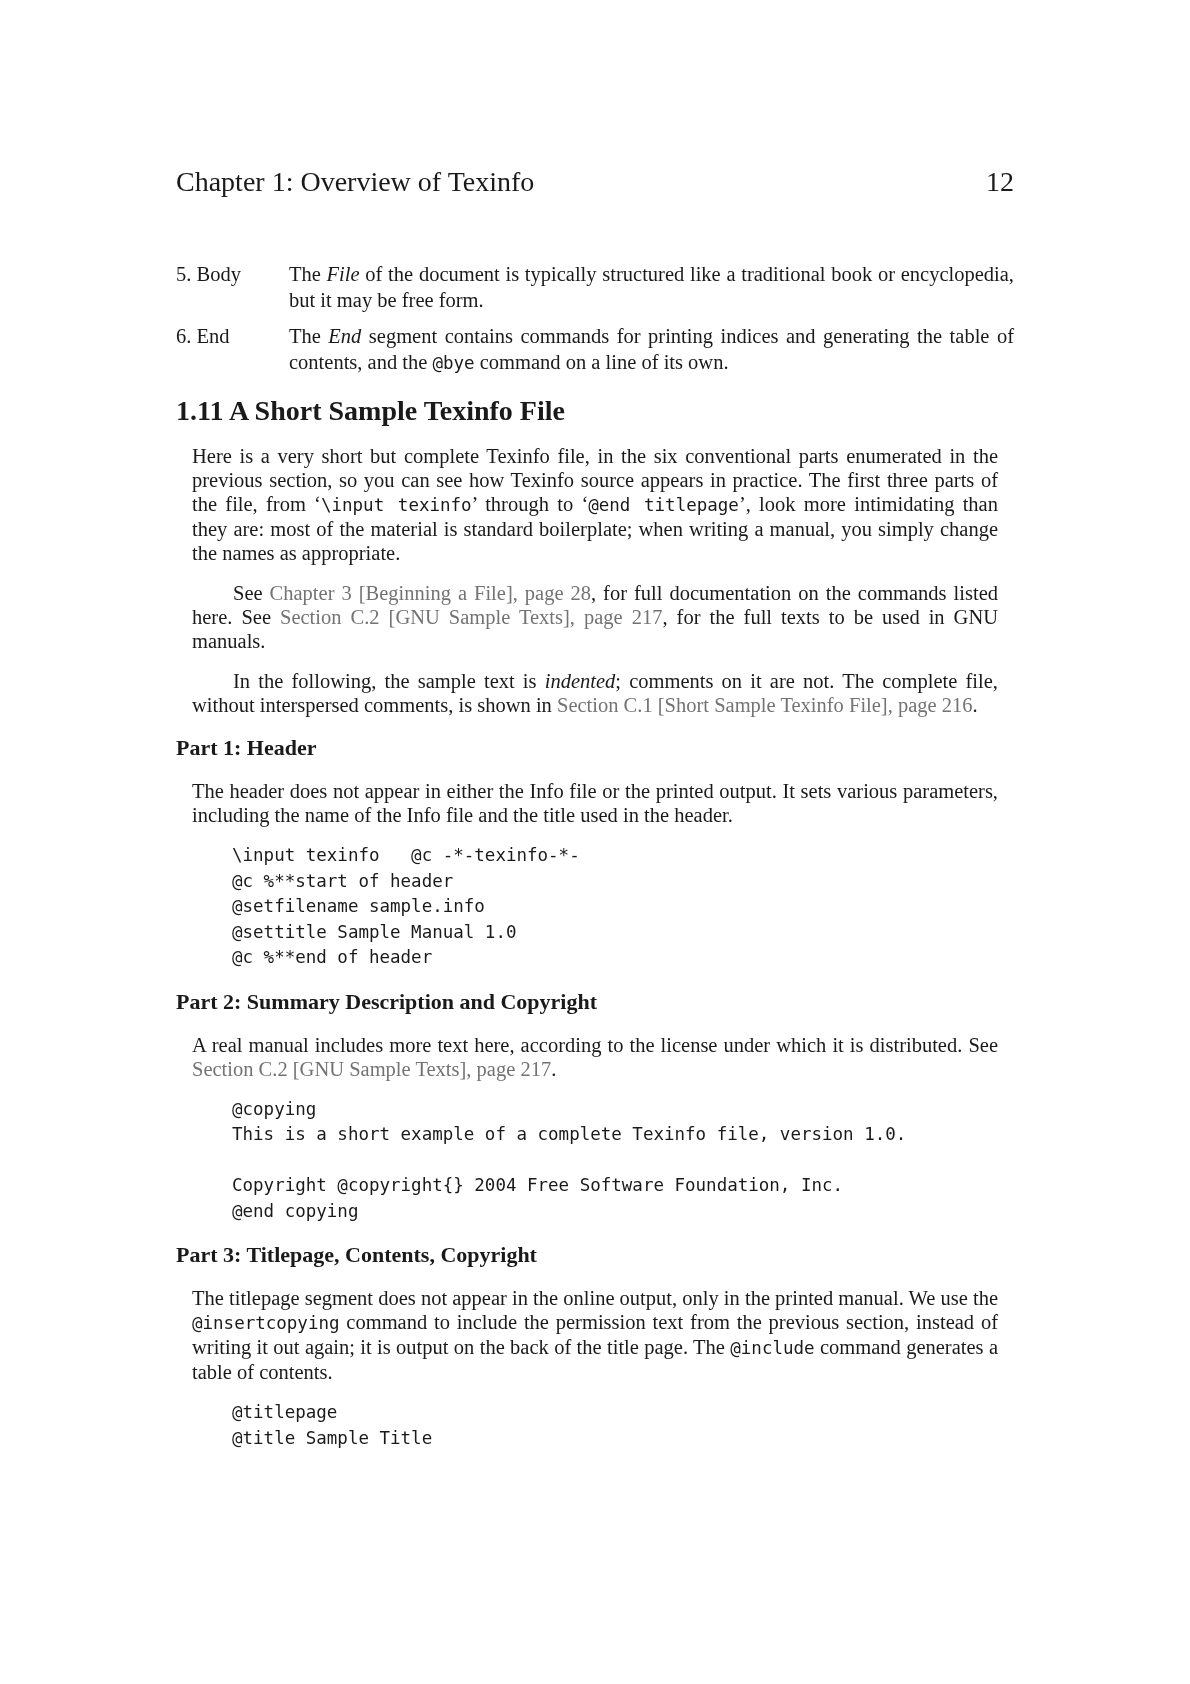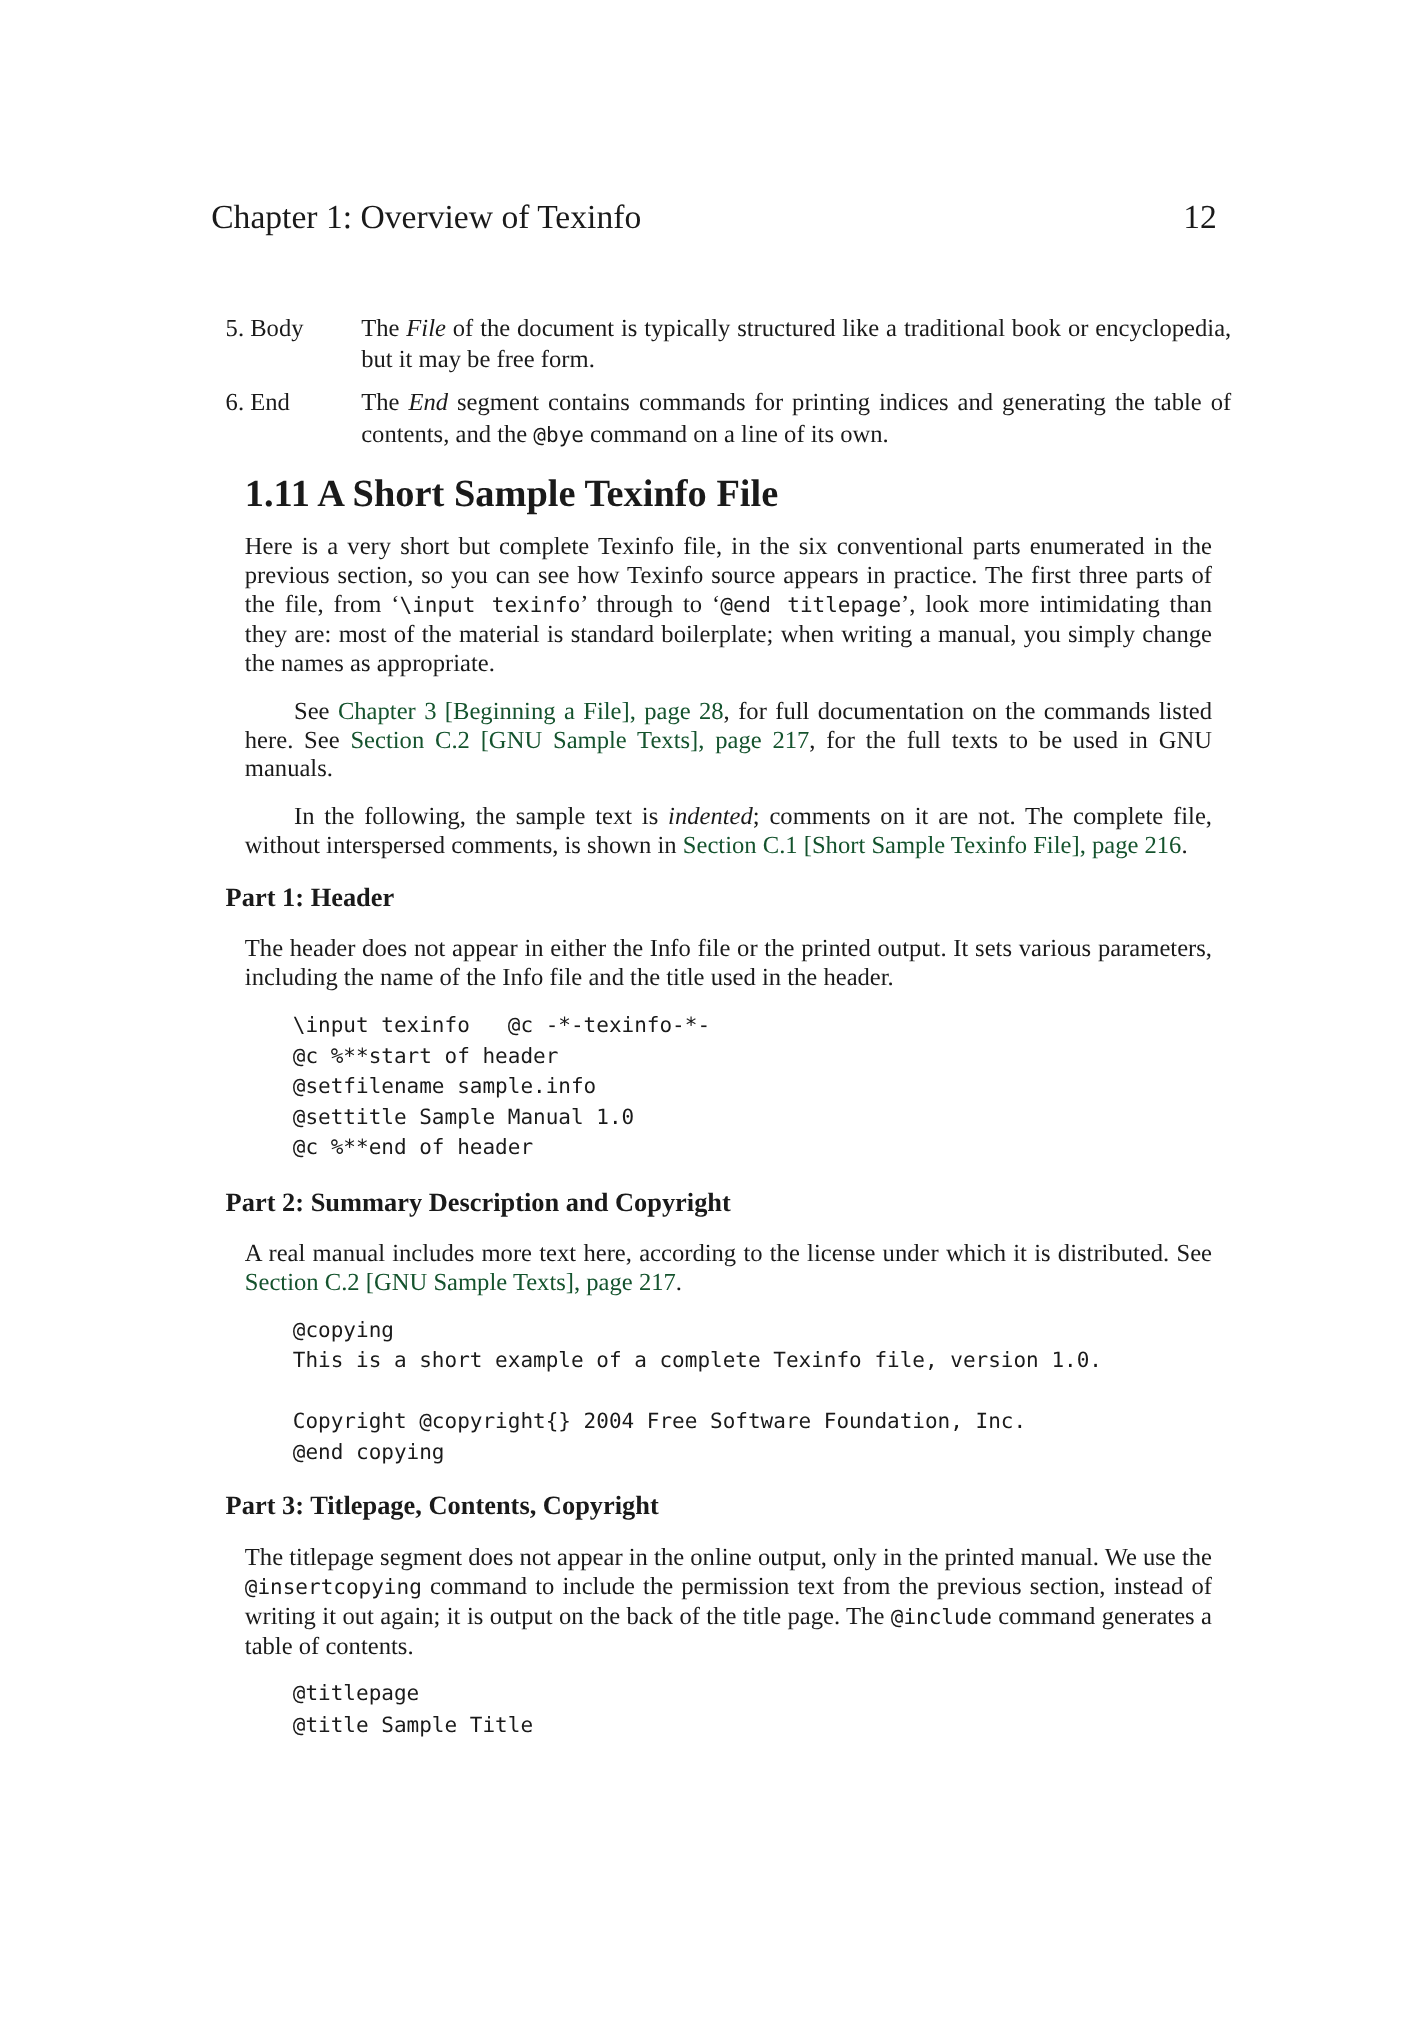--- a/index.html
+++ b/index.html
@@ -6,32 +6,32 @@
   body {
     width: 1190px; height: 1684px; position: relative; overflow: hidden;
     font-family: "Liberation Serif", "DejaVu Serif", serif;
     color: #1a1a1a;
   }
   .page { position: absolute; left: 176px; top: 0; width: 838px; }
   .running-head {
     position: absolute; top: 166px; left: 0; width: 838px;
     font-size: 28px; display: flex; justify-content: space-between;
   }
-  .content { position: absolute; top: 262px; left: 12px; width: 838px; }
+  .content { position: absolute; top: 262px; left: 0; width: 838px; }
   p, .para {
     font-size: 20.5px; line-height: 24px; margin: 16px; text-align: justify;
   }
   .indent { text-indent: 41px; }
   .gap-s { margin-top: 7px; }
   .item { display: flex; font-size: 20.5px; line-height: 25.5px; margin-bottom: 11px; }
   .item .tag { width: 113px; flex: none; }
   .item .body { flex: 1; text-align: justify; }
-  h2.section { font-size: 32px; font-weight: bold; margin: 18px 0 8px 16px; line-height: 34px; }
+  h2.section { font-size: 28px; font-weight: bold; margin: 18px 0 8px 0; line-height: 34px; }
   h3.part { font-size: 22px; font-weight: bold; margin: 16px 0 6px 0; line-height: 30px; }
-  .link { color: #14532d; text-decoration: none; cursor: pointer; }
+  .link { color: #737373; text-decoration: none; cursor: pointer; }
   code, .tt { font-family: "DejaVu Sans Mono", "Liberation Mono", monospace; font-size: 17.5px; }
   pre.example {
     font-family: "DejaVu Sans Mono", "Liberation Mono", monospace;
     font-size: 17.5px; line-height: 25.5px; margin: 7px 0 0 56px; white-space: pre;
   }
   em { font-style: italic; }
 </style>
 </head>
 <body>
 

